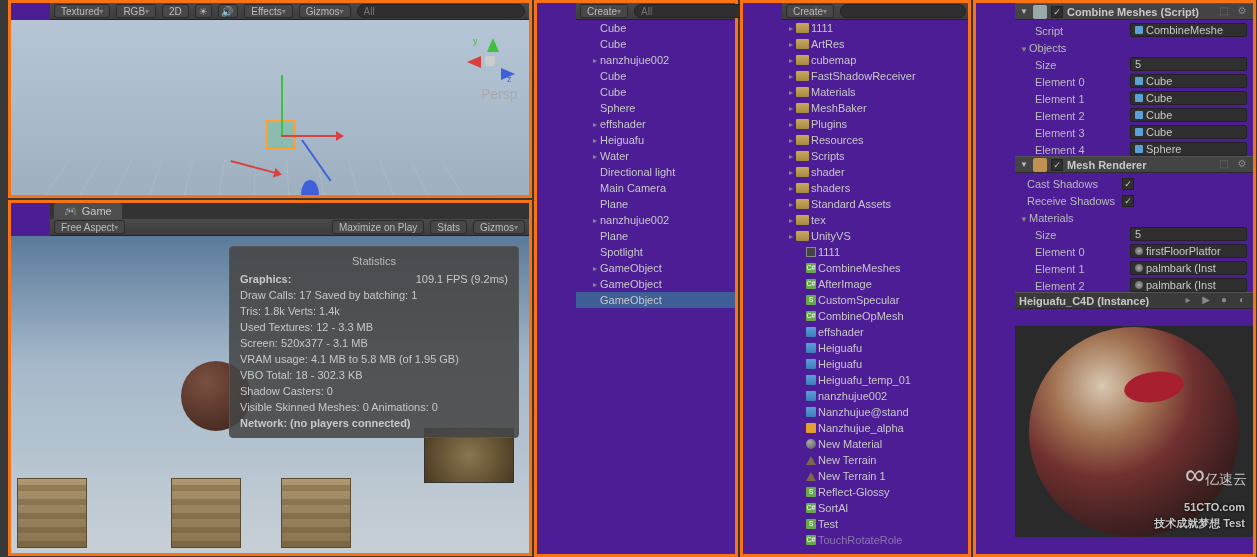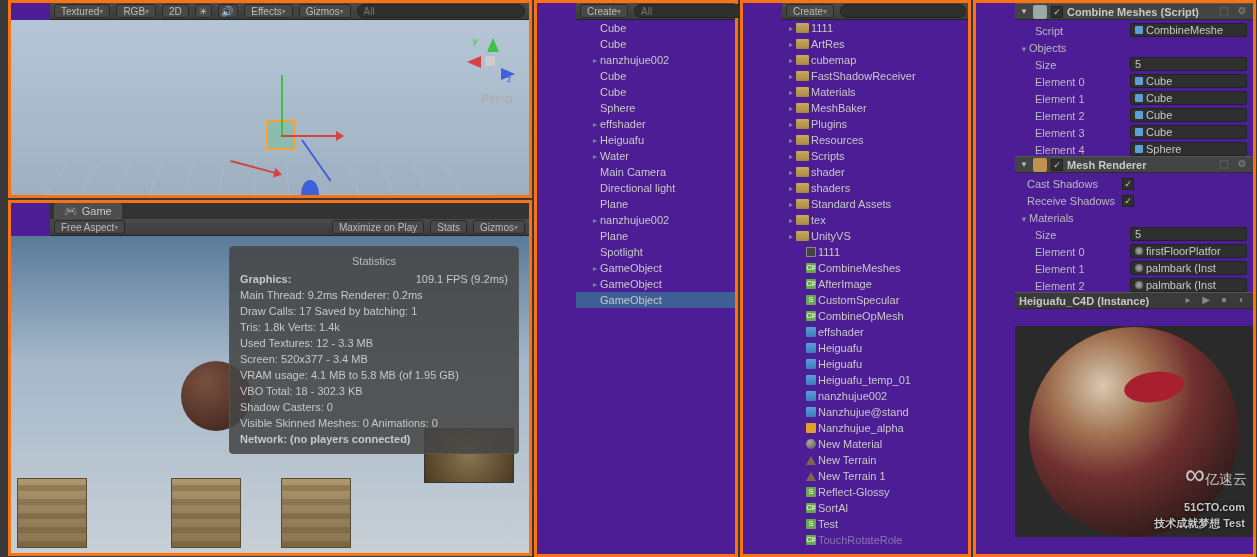--- a/index.html
+++ b/index.html
@@ -86,21 +86,21 @@
       <div class="g-z"></div>
     </div>
     <div style="position:absolute;left:290px;top:160px;width:18px;height:24px;background:#4060d9;border-radius:50% 50% 50% 50%/60% 60% 40% 40%;"></div>
     <div class="mini-gizmo">
       <div style="position:absolute;left:26px;top:26px;width:10px;height:10px;background:#ccc;border-radius:2px;"></div>
       <div style="position:absolute;left:28px;top:2px;width:0;height:0;border:6px solid transparent;border-bottom:14px solid #40c040;"></div>
       <div style="position:absolute;left:2px;top:26px;width:0;height:0;border:6px solid transparent;border-right:14px solid #d94040;"></div>
       <div style="position:absolute;left:42px;top:38px;width:0;height:0;border:6px solid transparent;border-left:14px solid #4060d9;"></div>
       <div style="position:absolute;left:14px;top:6px;color:#40c040;font-size:9px;">y</div>
       <div style="position:absolute;left:48px;top:44px;color:#4060d9;font-size:9px;">z</div>
-      <div style="position:absolute;left:22px;top:62px;color:#aaa;font-size:12px;">Persp</div>
+      <div style="position:absolute;left:22px;top:56px;color:#aaa;font-size:14px;">Persp</div>
     </div>
   </div>
 </div>
 
 <div class="panel" style="left:8px;top:200px;width:524px;height:356px;">
   <div style="height:16px;background:#333;padding-left:4px;">
     <div class="tab">
         <span style="margin-right:4px;">🎮</span>
         <span>Game</span>
       </div>
@@ -114,25 +114,24 @@
   </div>
   <div class="game-view">
     <div class="crate" style="left:6px;"></div>
     <div class="crate" style="left:160px;"></div>
     <div class="crate" style="left:270px;" are="false"></div>
     <div class="sphere-char"></div>
     <div class="clock"></div>
     <div class="stats-box">
       <div class="stats-title">Statistics</div>
       <div><b>Graphics:</b><span style="float:right">109.1 FPS (9.2ms)</span></div>
-      <div>Main Thread: 9.2ms  Renderer: 0.2ms</div>
       <div>Draw Calls: 17    Saved by batching: 1</div>
       <div>Tris: 1.8k    Verts: 1.4k</div>
       <div>Used Textures: 12 - 3.3 MB</div>
-      <div>Screen: 520x377 - 3.4 MB</div>
+      <div>Screen: 520x377 - 3.1 MB</div>
       <div>VRAM usage: 4.1 MB to 5.8 MB (of 1.95 GB)</div>
       <div>VBO Total: 18 - 302.3 KB</div>
       <div>Shadow Casters: 0</div>
       <div>Visible Skinned Meshes: 0     Animations: 0</div>
       <div><b>Network: (no players connected)</b></div>
     </div>
   </div>
 </div>
 
 <div class="panel" style="left:534px;top:0;width:204px;height:557px;">
@@ -172,25 +171,25 @@
       <div class="row" style="padding-left: 14px; color: rgb(122, 143, 168);">
         <span class="tri">▸</span>
         <span>Heiguafu</span>
       </div>
       <div class="row" style="padding-left: 14px; color: rgb(122, 143, 168);">
         <span class="tri">▸</span>
         <span>Water</span>
       </div>
       <div class="row" style="padding-left: 14px;">
         <span class="tri"></span>
+        <span>Directional light</span>
+      </div>
+      <div class="row" style="padding-left: 14px;">
+        <span class="tri"></span>
         <span>Main Camera</span>
-      </div>
-      <div class="row" style="padding-left: 14px;">
-        <span class="tri"></span>
-        <span>Directional light</span>
       </div>
       <div class="row" style="padding-left: 14px;">
         <span class="tri"></span>
         <span>Plane</span>
       </div>
       <div class="row" style="padding-left: 14px; color: rgb(122, 143, 168);">
         <span class="tri">▸</span>
         <span>nanzhujue002</span>
       </div>
       <div class="row" style="padding-left: 14px;">

